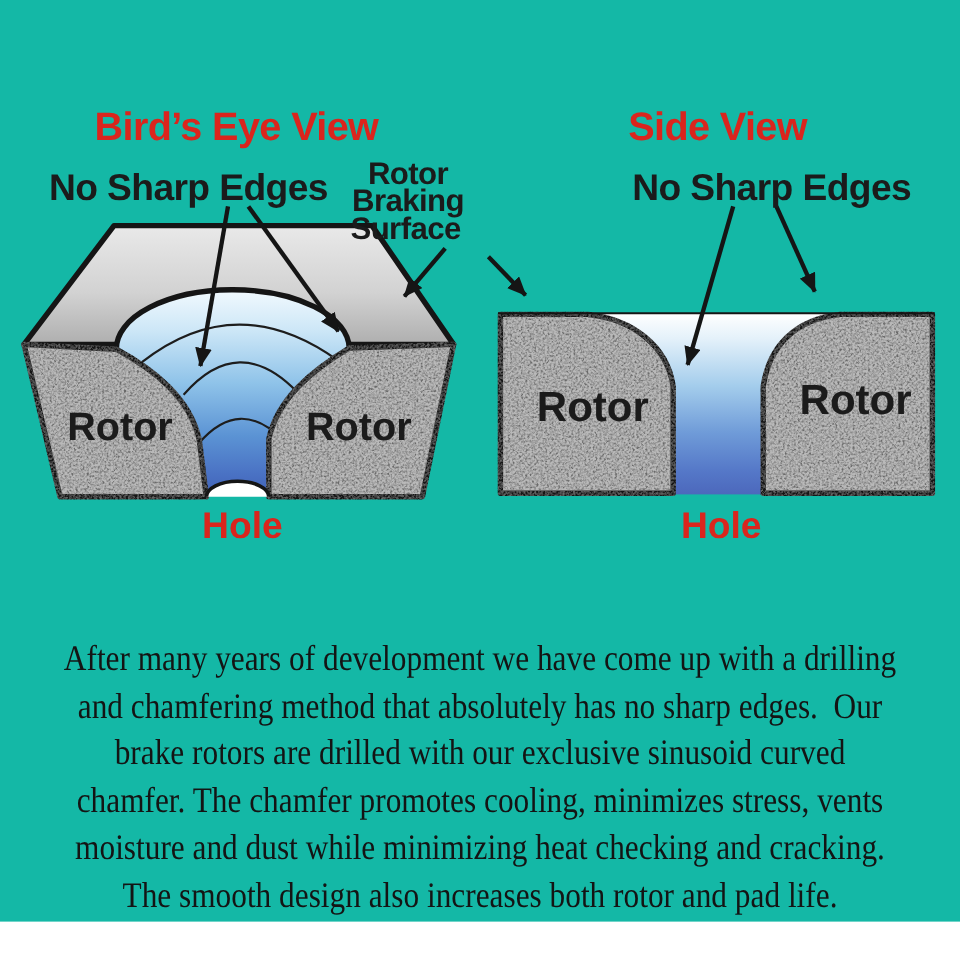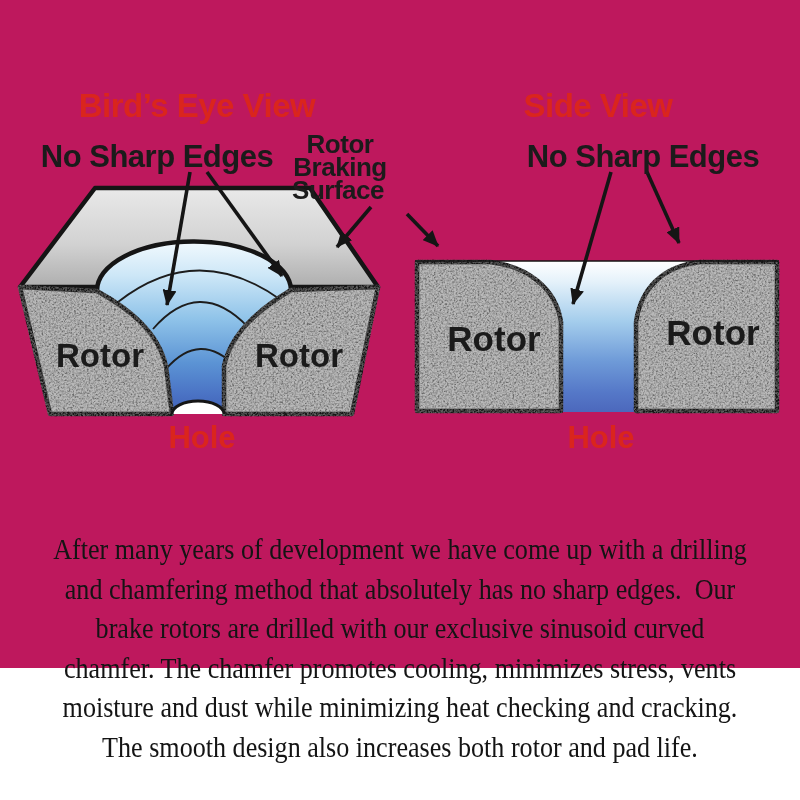--- a/index.html
+++ b/index.html
@@ -1,17 +1,17 @@
 <!DOCTYPE html>
 <html><head>
 <meta charset="utf-8">
 <style>
   html,body{margin:0;padding:0;background:#ffffff;}
   body{width:800px;height:800px;overflow:hidden;}
-  .stage{position:relative;width:800px;height:668px;background:#be185d;}
+  .stage{position:relative;width:800px;height:768px;background:#14b8a6;}
   svg.diagram{position:absolute;top:0;left:0;}
   svg.diagram text{
     font-family:"Liberation Sans","DejaVu Sans",sans-serif;
     font-weight:bold;
     text-anchor:middle;
   }
   .t-red{fill:#da251d;}
   .t-blk{fill:#1b1b1b;}
   .t-title{font-size:33px;letter-spacing:-0.5px;}
   .t-nse{font-size:31px;letter-spacing:-0.5px;}

